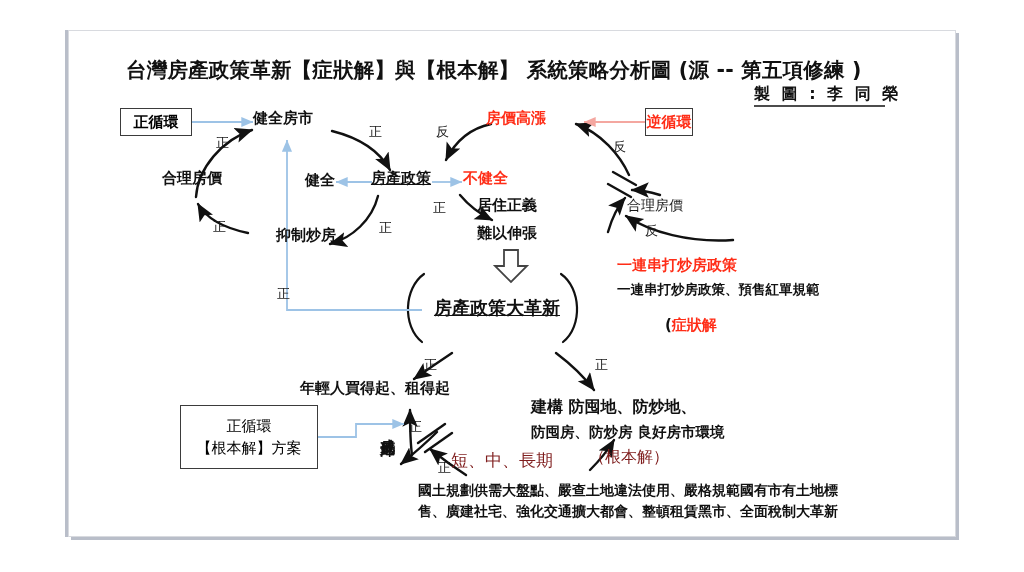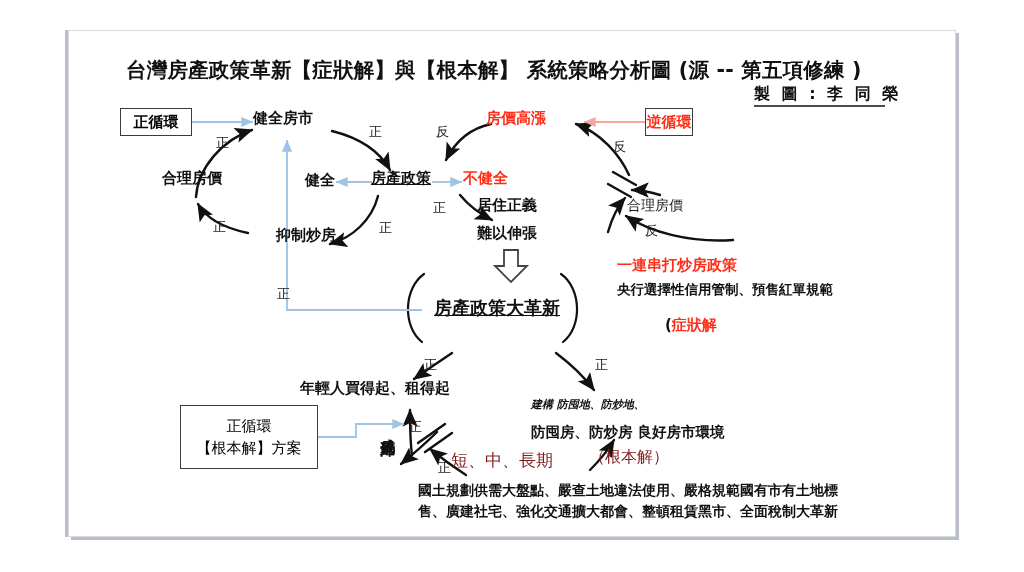--- a/index.html
+++ b/index.html
@@ -152,24 +152,24 @@
   <div class="t sz-lbl" style="left:424px;top:358px;">正</div>
   <div class="t sz-lbl" style="left:595px;top:358px;">正</div>
   <div class="t sz-lbl" style="left:409px;top:420px;">正</div>
   <div class="t sz-lbl" style="left:438px;top:461px;">正</div>
 
   <div class="t sz-lbl" style="left:436px;top:125px;">反</div>
   <div class="t sz-lbl" style="left:613px;top:140px;">反</div>
   <div class="t sz-lbl" style="left:645px;top:224px;">反</div>
 
   <div class="t sz-node red" style="left:617px;top:258px;">一連串打炒房政策</div>
-  <div class="t sz-body" style="left:617px;top:282px;">央行選擇性信用管制、預售紅單規範</div>
+  <div class="t sz-body" style="left:617px;top:282px;">一連串打炒房政策、預售紅單規範</div>
   <div class="t b" style="left:665px;top:318px;font-size:15px;">
     <span>(</span><span class="red">症狀解</span>
   </div>
 
-  <div class="t sz-body" style="left:531px;top:399px;font-size:11px;font-style:italic;">建構 防囤地、防炒地、</div>
+  <div class="t sz-body" style="left:531px;top:399px;font-size:16px;">建構 防囤地、防炒地、</div>
   <div class="t sz-body" style="left:531px;top:425px;font-size:14.5px;">防囤房、防炒房 良好房市環境</div>
   <div class="t sz-serif" style="left:589px;top:449px;font-size:16px;">（根本解）</div>
 
   <div class="t sz-body" style="left:418px;top:483px;font-size:14px;">國土規劃供需大盤點、嚴查土地違法使用、嚴格規範國有市有土地標</div>
   <div class="t sz-body" style="left:418px;top:504px;font-size:14px;">售、廣建社宅、強化交通擴大都會、整頓租賃黑市、全面稅制大革新</div>
 </div>
 
 </body></html>

